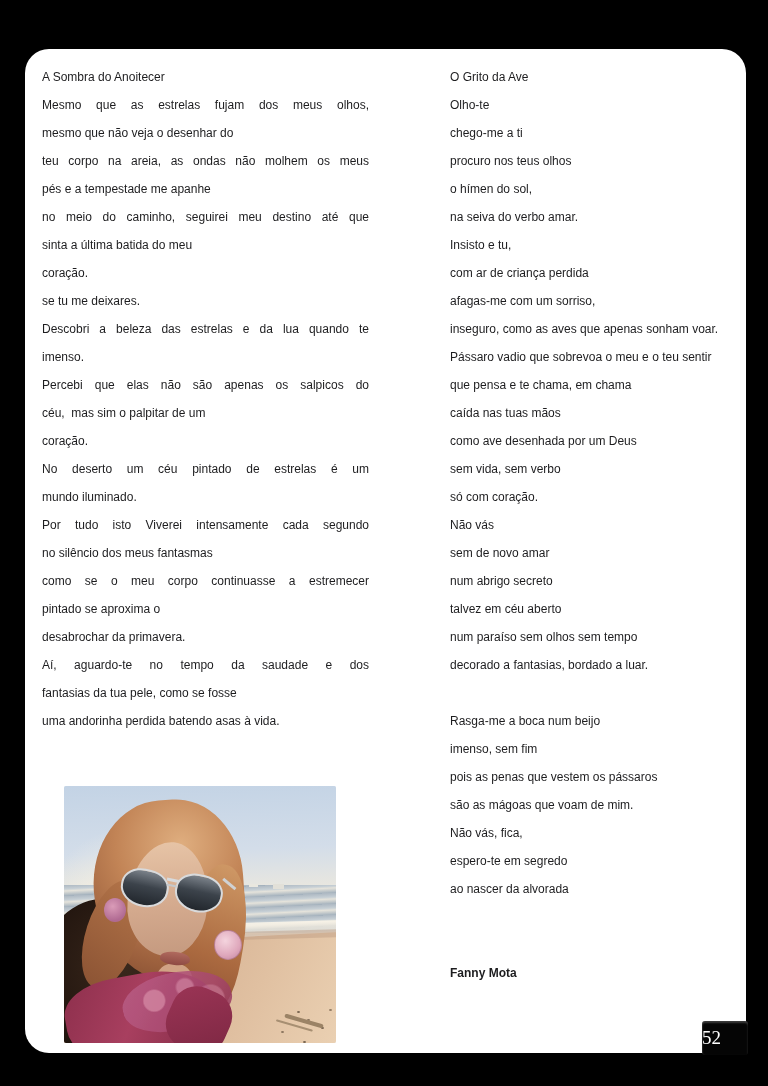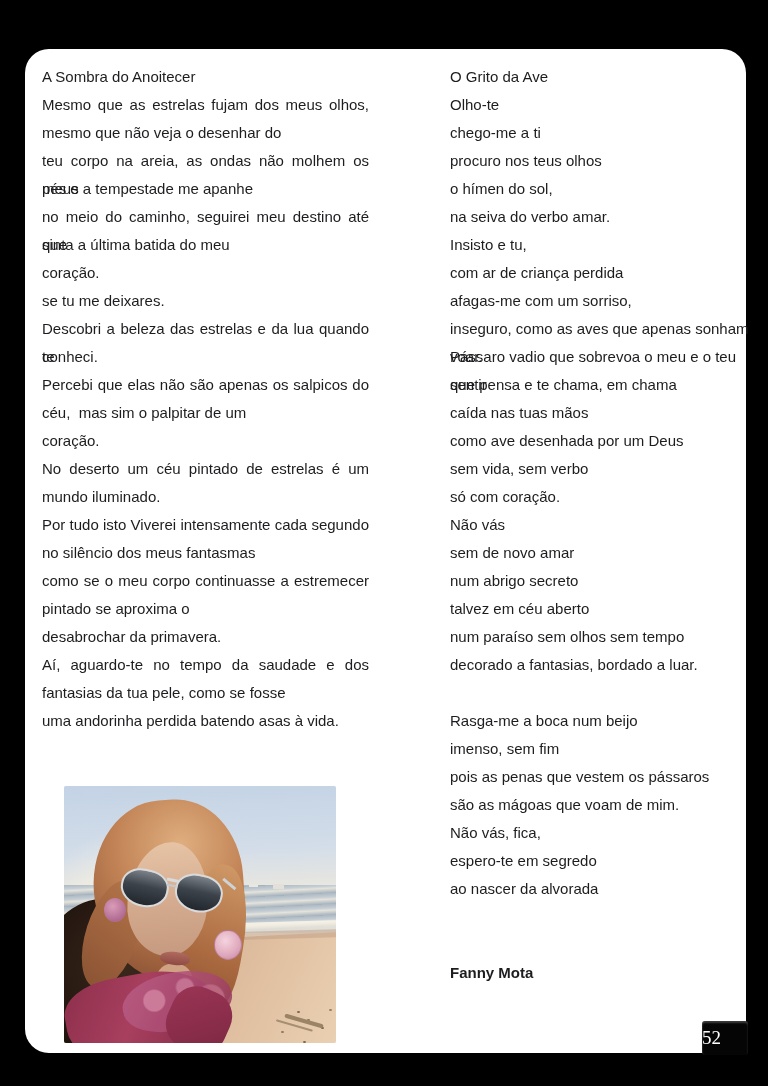--- a/index.html
+++ b/index.html
@@ -1,20 +1,20 @@
 <!DOCTYPE html>
 <html><head>
 <meta charset="utf-8">
 <style>
   html,body{margin:0;padding:0;background:#000;}
   .stage{position:relative;width:768px;height:1086px;background:#000;overflow:hidden;
          font-family:"Liberation Sans",sans-serif;}
   .page{position:absolute;left:25px;top:49px;width:721px;height:1004px;background:#ffffff;
         border-radius:24px;}
-  .col{position:absolute;top:14px;color:#1d1d1f;font-size:15px;line-height:28px;}
+  .col{position:absolute;top:14px;color:#1d1d1f;font-size:12px;line-height:28px;}
   .col-left{left:17px;width:327px;}
   .col-right{left:377px;width:324px;margin-left:48px;}
   .pline{height:28px;white-space:normal;}
   .pline.just{text-align:justify;text-align-last:justify;}
   .pline.bold{font-weight:bold;}
 
   
   .photo{position:absolute;left:39px;top:737px;width:272px;height:257px;overflow:hidden;
          border-radius:2px;background:#dfe6ec;}
   .photo *{position:absolute;}
@@ -102,21 +102,21 @@
       <div>
           <div class="pline just">Mesmo que as estrelas fujam dos meus olhos,</div>
           <div class="pline">mesmo que não veja o desenhar do</div>
           <div class="pline just">teu corpo na areia, as ondas não molhem os meus</div>
           <div class="pline">pés e a tempestade me apanhe</div>
           <div class="pline just">no meio do caminho, seguirei meu destino até que</div>
           <div class="pline">sinta a última batida do meu</div>
           <div class="pline">coração.</div>
           <div class="pline">se tu me deixares.</div>
           <div class="pline just">Descobri a beleza das estrelas e da lua quando te</div>
-          <div class="pline">conheci.</div>
+          <div class="pline">imenso.</div>
           <div class="pline just">Percebi que elas não são apenas os salpicos do</div>
           <div class="pline">céu,&nbsp; mas sim o palpitar de um</div>
           <div class="pline">coração.</div>
           <div class="pline just">No deserto um céu pintado de estrelas é um</div>
           <div class="pline">mundo iluminado.</div>
           <div class="pline just">Por tudo isto Viverei intensamente cada segundo</div>
           <div class="pline">no silêncio dos meus fantasmas</div>
           <div class="pline just">como se o meu corpo continuasse a estremecer</div>
           <div class="pline">pintado se aproxima o</div>
           <div class="pline">desabrochar da primavera.</div>

